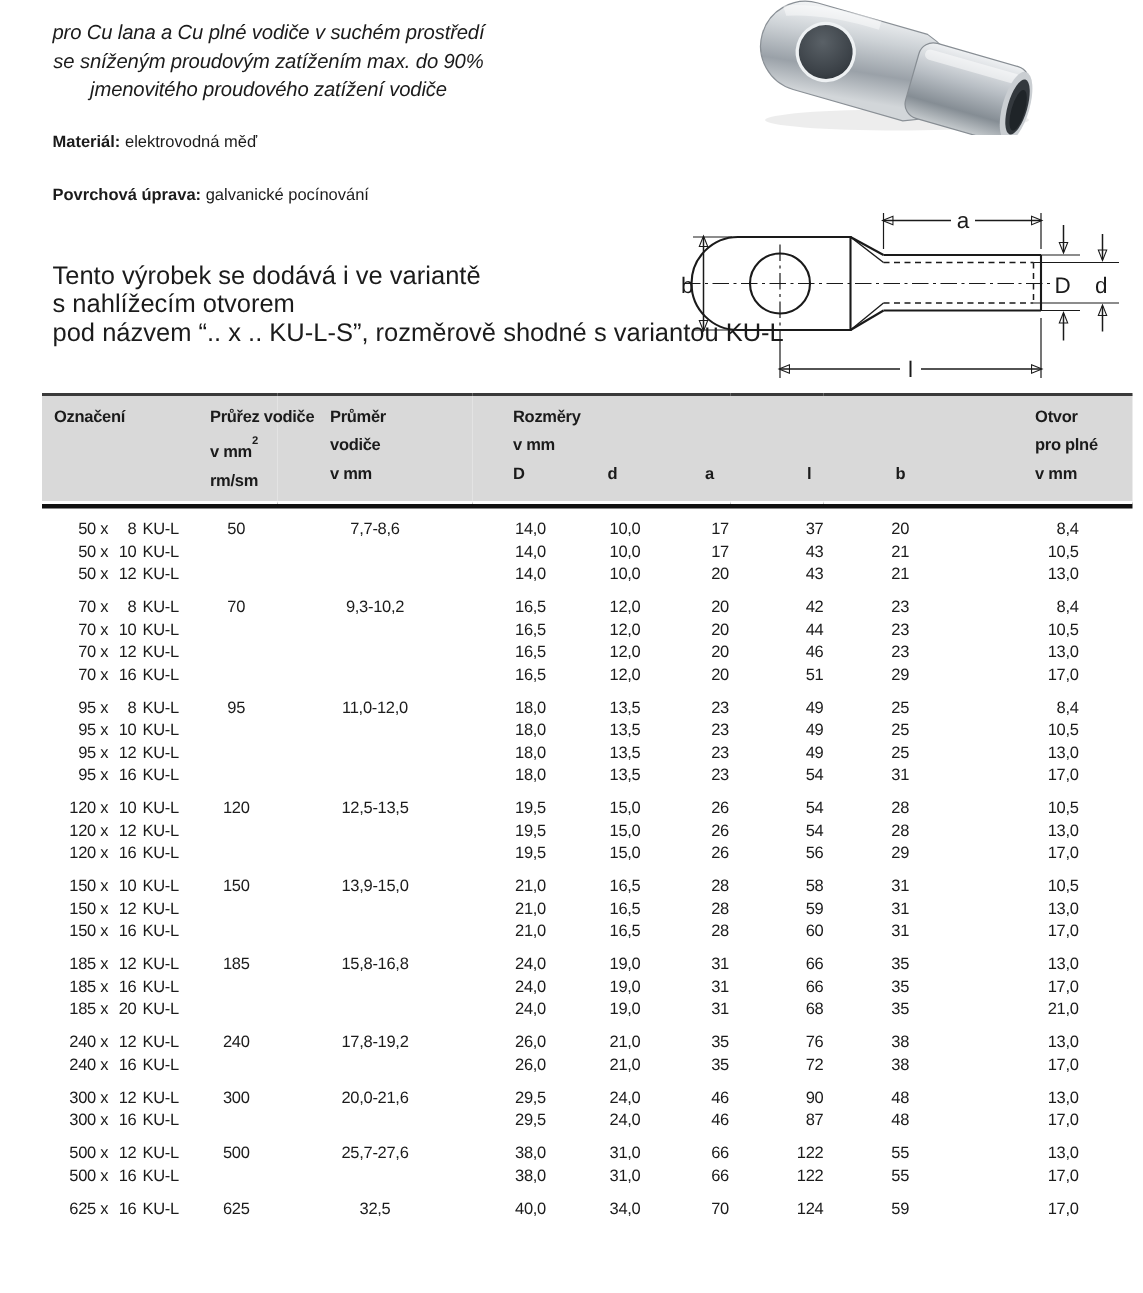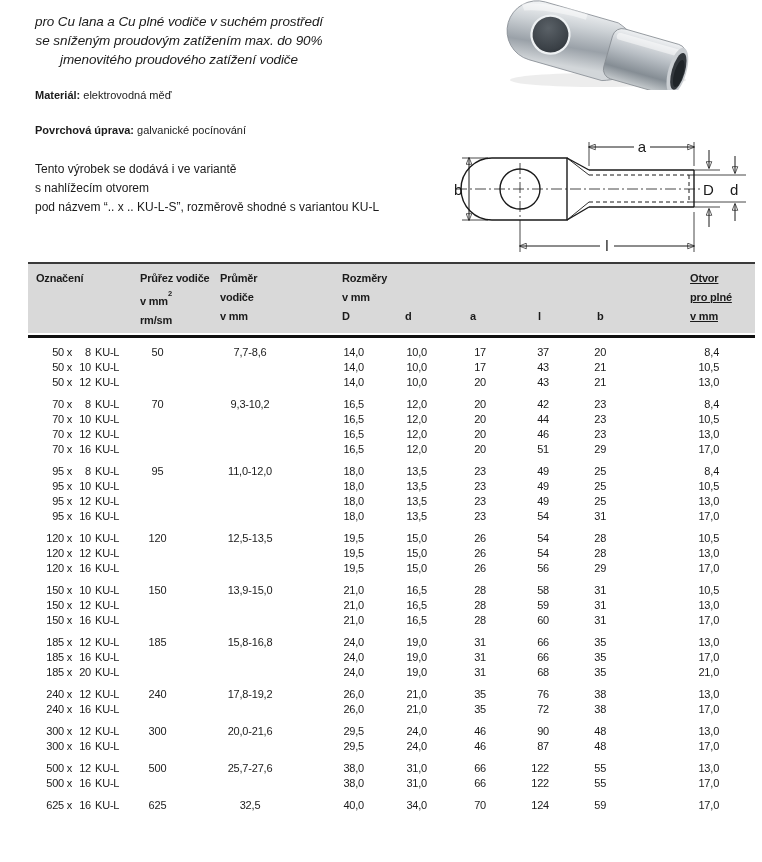--- a/index.html
+++ b/index.html
@@ -10,41 +10,41 @@
   }
   .page { position:absolute; inset:0; background:#fff; }
 
   
   .intro { position:absolute; left:35px; top:12px; font-size:13.5px; line-height:19px;
            font-style:italic; letter-spacing:-0.1px; white-space:nowrap;text-align:center; }
   .spec  { position:absolute; left:35px; font-size:11px; white-space:nowrap; }
   .spec .lbl { font-weight:700; }
   .spec-material { top:89px; }
   .spec-surface  { top:124px; }
-  .variant { position:absolute; left:35px; top:160px; font-size:12px; line-height:19px; white-space:nowrap; }
+  .variant { position:absolute; left:35px; top:174px; font-size:17px; line-height:19px; white-space:nowrap; }
 
   
   .photo { position:absolute; left:486px; top:0; width:220px; height:90px; }
 
   
   .diagram { position:absolute; left:452px; top:130px; width:306px; height:132px; }
   .diagram line, .diagram path, .diagram circle { stroke:#1a1a1a; fill:none; }
   .diagram text { fill:#1a1a1a; stroke:none; font-family:"Liberation Sans",sans-serif; font-size:15px; }
 
   
   table.spec-table { position:absolute; left:28px; top:262px; width:727px;
     border-collapse:collapse; table-layout:fixed; font-size:11px; letter-spacing:-0.2px; }
   thead th { background:var(--header-bg); font-weight:700; text-align:left; vertical-align:top;
     padding:5px 0 3px 0; line-height:19px; font-size:11px;
     border-top:2px solid #3a3a3a; border-bottom:2px solid #fff; white-space:nowrap; overflow:visible; }
   th.h-des  { padding-left:8px; }
   th.h-cross{ padding-left:10px; }
   th.h-diam { padding-left:35px; }
   th.h-dims { padding-left:0; }
-  th.h-hole { padding-left:84px;text-decoration:underline; }
+  th.h-hole { padding-left:84px; }
   .dims-line { padding-left:27px; }
   .dimletters { display:flex; }
   .dimletters span { box-sizing:border-box; display:block; }
   .dl-D { width:51px; padding-left:27px; }
   .dl-d { width:64px; padding-left:39px; }
   .dl-a { width:57px; padding-left:40px; }
   .dl-l { width:62px; padding-left:51px; }
   .dl-b { width:57px; padding-left:48px; }
   sup.u2 { font-size:7.5px; position:relative; top:-4px; }
 

